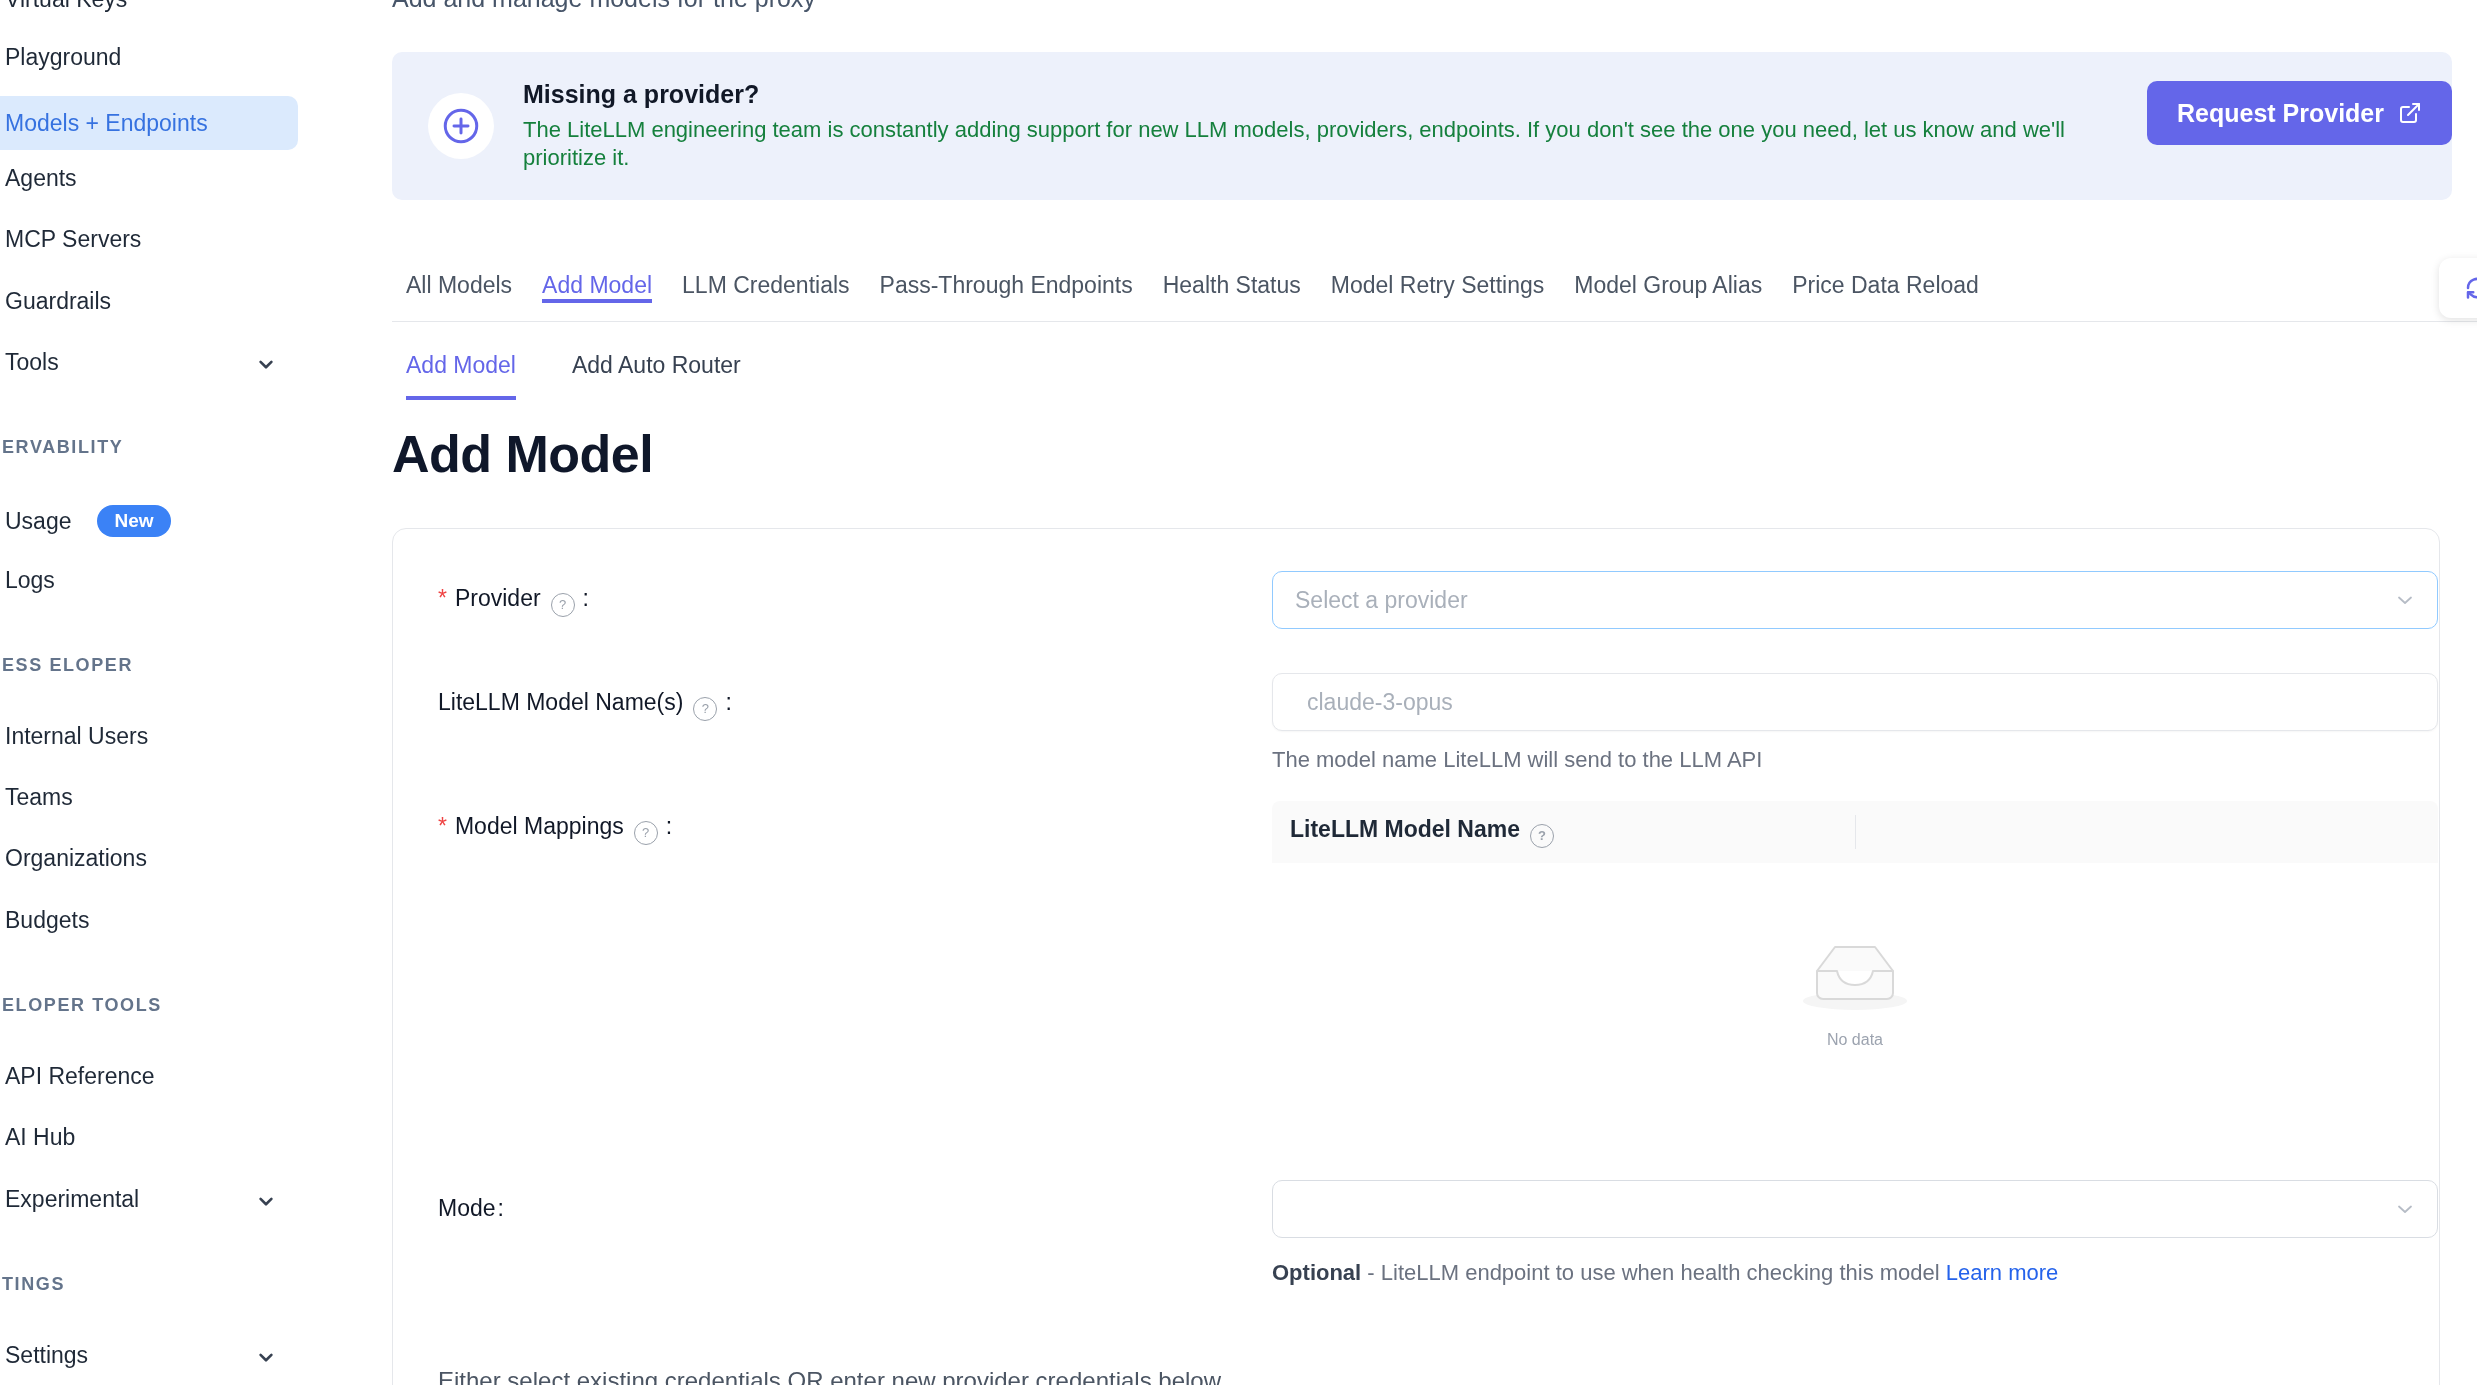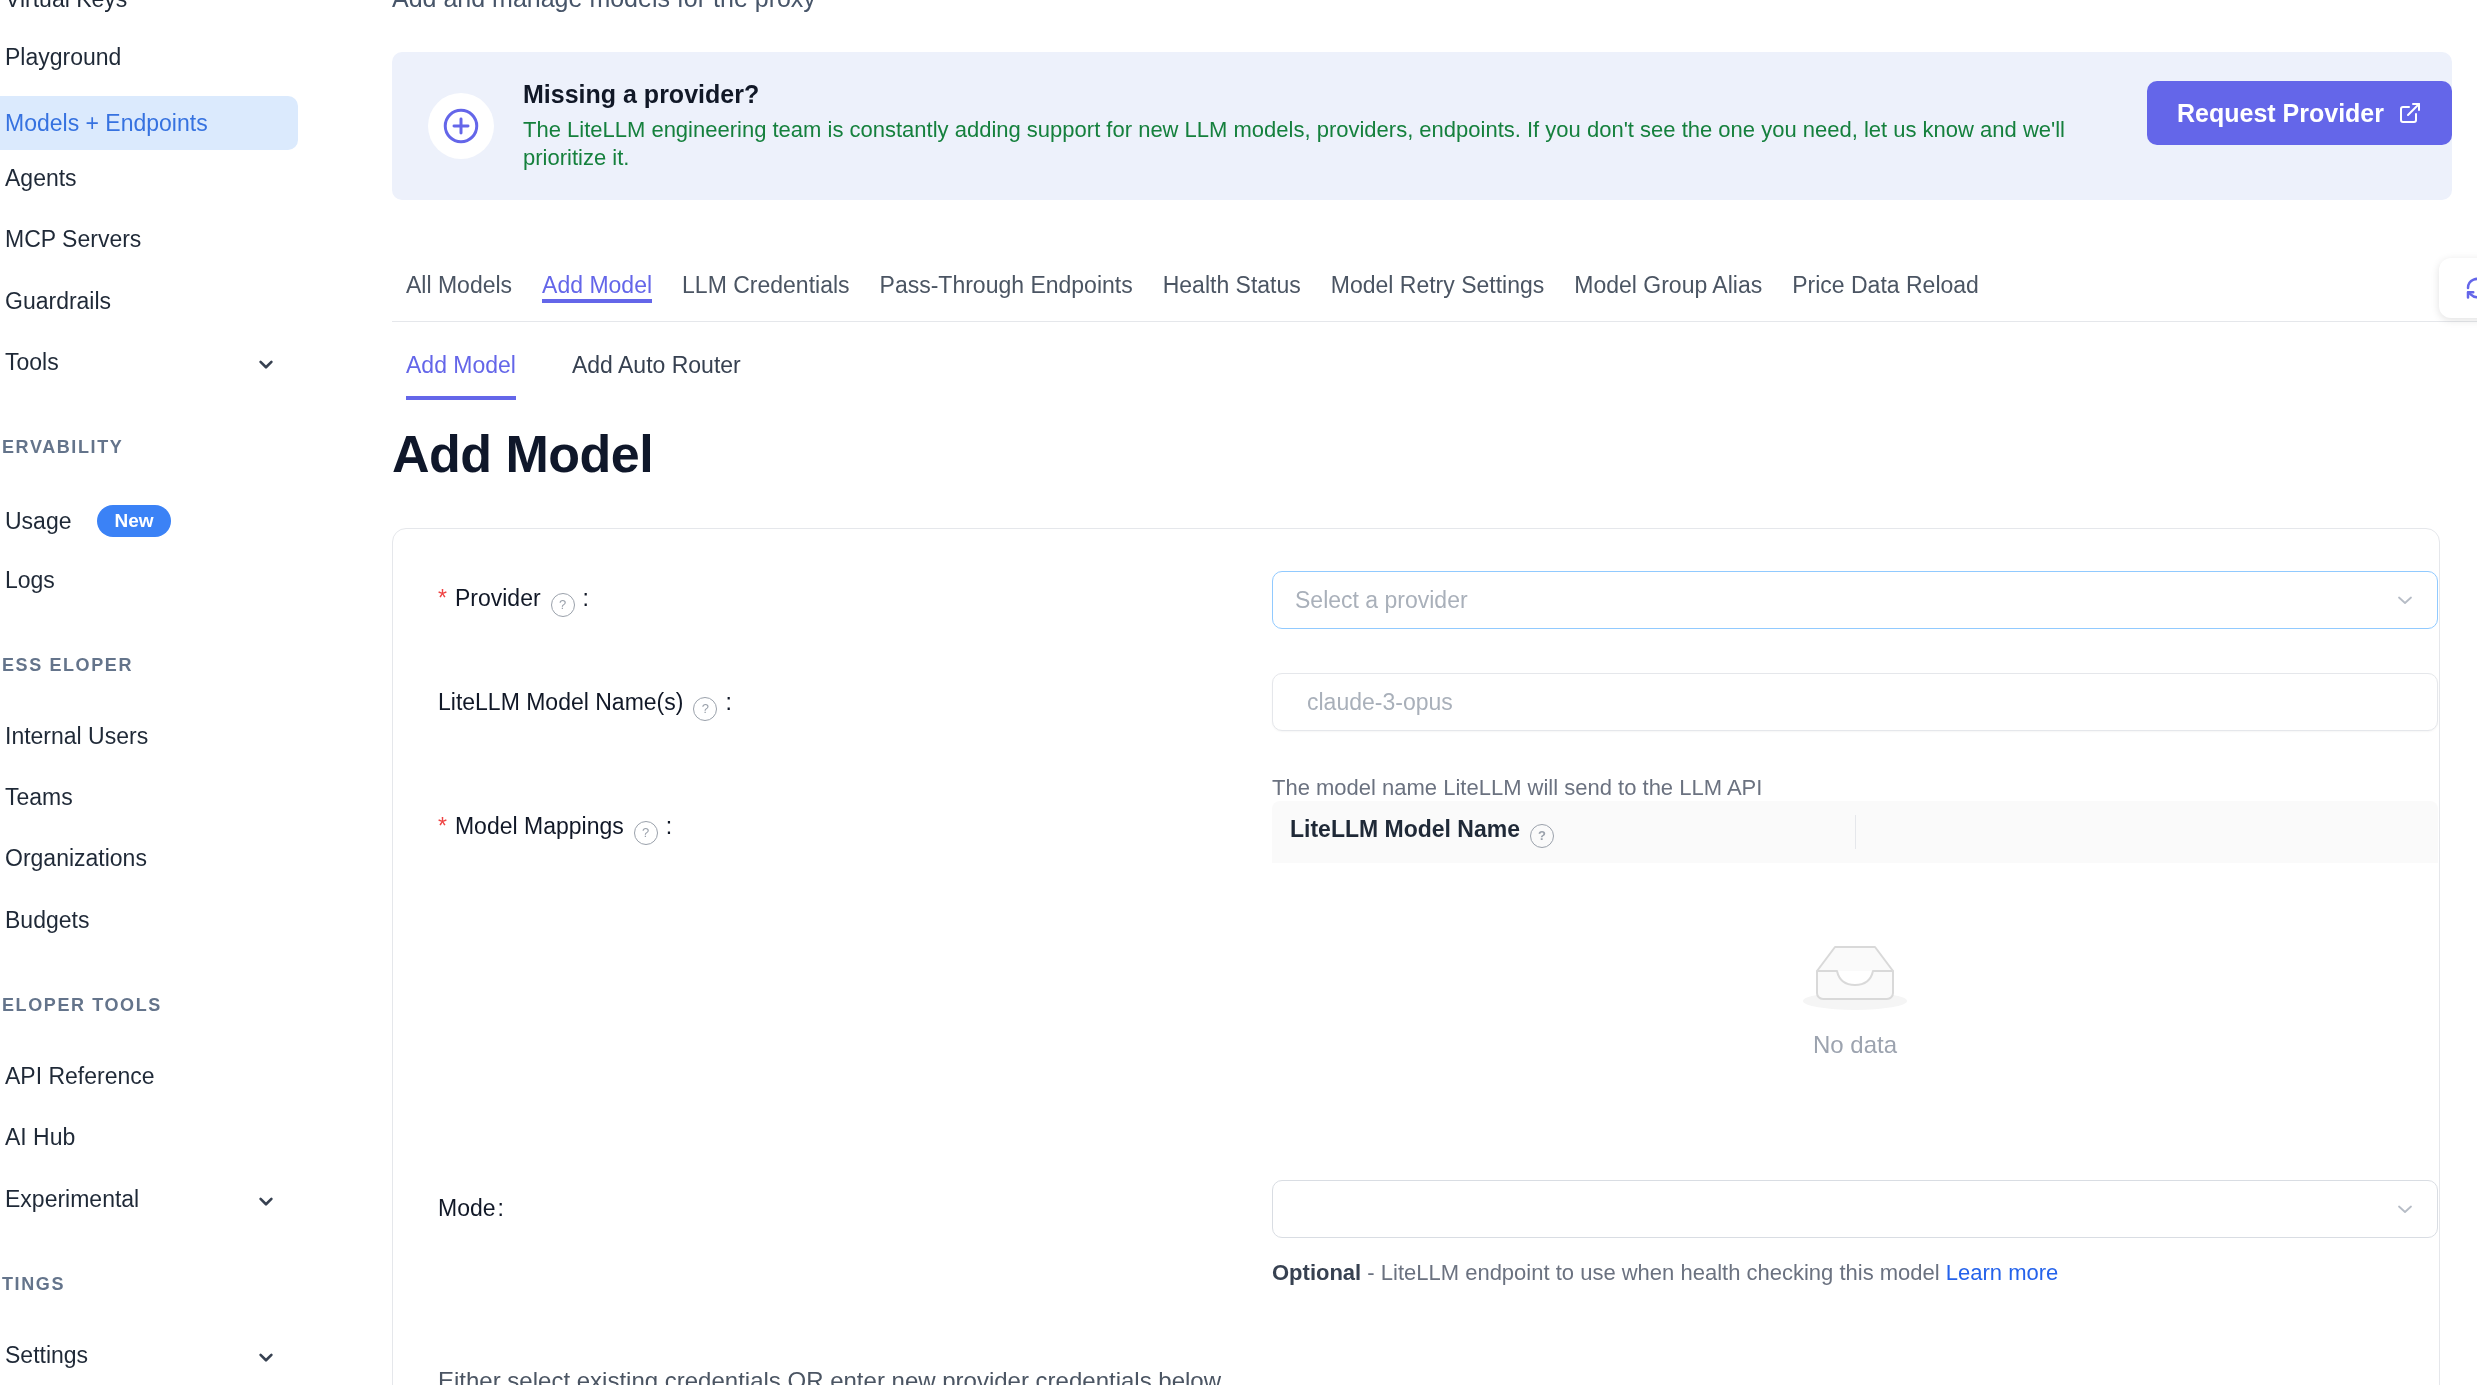--- a/index.html
+++ b/index.html
@@ -52,28 +52,28 @@
   .colon{margin-left:2px;}
   .f-select,.f-input{position:absolute;left:879px;width:1166px;height:58px;box-sizing:border-box;border-radius:10px;
              background:#fff;display:flex;align-items:center;}
   .f-select{border:1.5px solid #91caff;justify-content:center;}
   .f-select.plain{border:1px solid #d9dde3;}
   .f-input{border:1px solid #e5e7eb;box-shadow:0 1px 2px rgba(0,0,0,.04);padding-left:12px;}
   .f-select input,.f-input input{border:none;outline:none;background:transparent;flex:1;
              font-size:23px;font-family:inherit;color:#1f2937;padding:0 22px;}
   .f-select input::placeholder,.f-input input::placeholder{color:#a9b0ba;}
   .sel-arrow{margin-right:20px;display:flex;}
-  .f-help{position:absolute;left:879px;font-size:22px;color:#6b7280;margin-top:28px;}
+  .f-help{position:absolute;left:879px;font-size:22px;color:#6b7280;}
 
   .map-table{position:absolute;left:879px;top:272px;width:1166px;}
   .map-head{display:flex;height:62px;background:#fafafa;border-radius:8px 8px 0 0;align-items:center;position:relative;}
   .map-cell{width:50%;padding-left:18px;font-size:23px;font-weight:700;color:#1f2937;box-sizing:border-box;}
   .map-div{position:absolute;left:50%;top:14px;height:34px;width:1px;background:#e5e7eb;}
   .empty-wrap{position:absolute;left:879px;top:404px;width:1166px;text-align:center;}
-  .empty-text{margin-top:14px;font-size:24px;color:#9ca3af;}
+  .empty-text{margin-top:14px;font-size:16px;color:#9ca3af;}
 
   .opt-help{position:absolute;left:879px;top:723px;width:810px;font-size:22px;line-height:41px;color:#6b7280;}
   .opt-bold{font-weight:700;color:#374151;}
   .learn-link{color:#2563eb;cursor:pointer;text-decoration:none;}
   .footer-note{position:absolute;left:45px;top:838px;font-size:24px;color:#4b5563;}
 </style>
 </head>
 <body>
 
 <div id="app">

